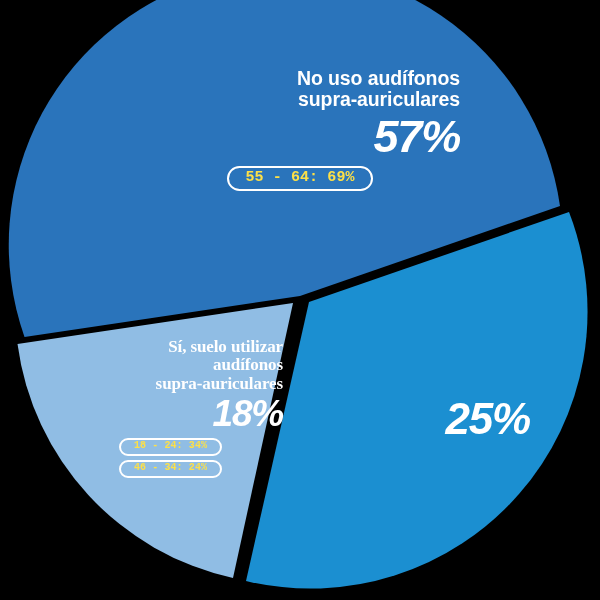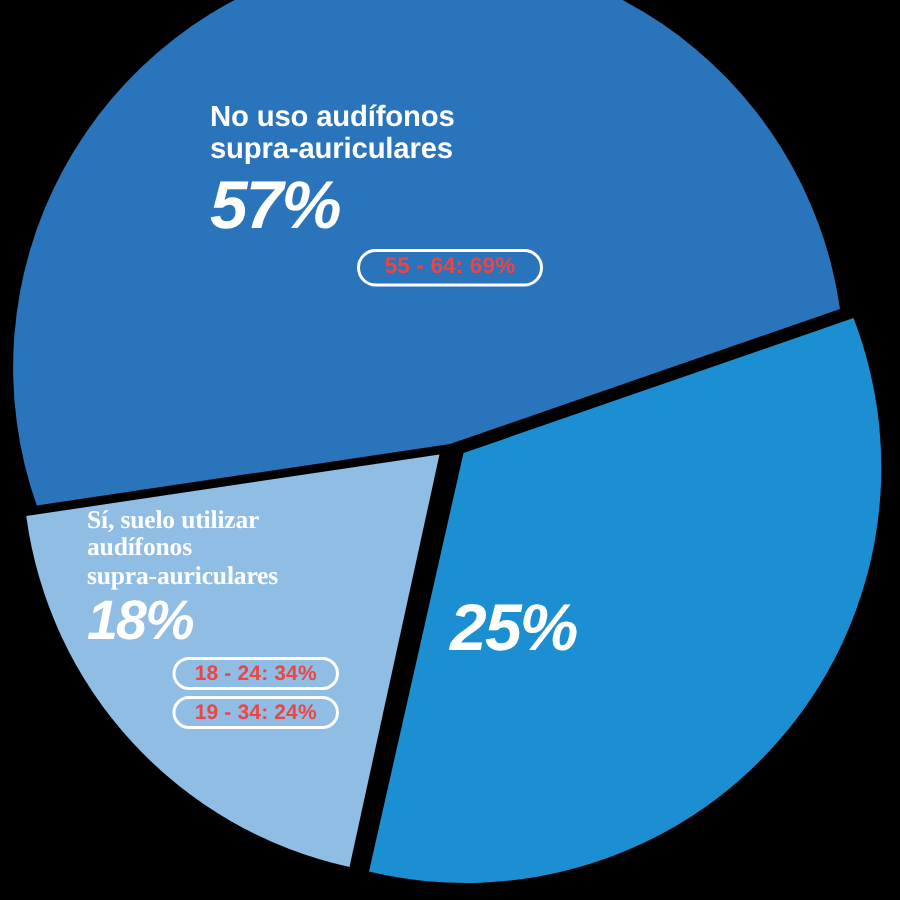--- a/index.html
+++ b/index.html
@@ -22,21 +22,21 @@
   svg.pie-svg {
     position: absolute;
     left: 0;
     top: 0;
     width: 600px;
     height: 600px;
     display: block;
   }
   .slice-label {
     position: absolute;
-    text-align: left;
+    text-align: right;
     color: #ffffff;
     line-height: 1.08;
     -webkit-font-smoothing: antialiased;
   }
   .slice-title {
     font-size: 19.5px;
     font-weight: bold;
     letter-spacing: -0.1px;
     white-space: pre-line;
     margin: 0;
@@ -52,42 +52,43 @@
   .pill-group {
     margin-top: 7px;
     display: flex;
     flex-direction: column;
     align-items: center;
     gap: 4px;
   }
   .pill {
     border: 2px solid #ffffff;
     border-radius: 999px;
-    color: #ef4444;
+    color: #fde047;
     font-size: 15px;
     font-weight: bold;
     padding: 2px 16px 3px 16px;
     display: inline-block;
     white-space: nowrap;
     letter-spacing: 0.1px;
+    font-family: Liberation Mono, monospace;
   }
   
   #label-no-uso {
     left: 140px;
     top: 68px;
     width: 320px;
   }
   #label-si-suelo {
     left: 58px;
     top: 338px;
     width: 225px;
   }
   #label-si-suelo .slice-title { font-size: 17px; font-family: Liberation Serif, serif; }
   #label-si-suelo .slice-pct { font-size: 37px; margin-top: 2px; }
-  #label-si-suelo .pill { font-size: 14px; padding: 1px 13px 2px 13px; border-width: 2px; }
+  #label-si-suelo .pill { font-size: 10px; padding: 1px 13px 2px 13px; border-width: 2px; }
   #label-si-suelo .pill-group { margin-top: 6px; gap: 4px; }
 
   #label-a-veces {
     left: 300px;
     top: 375px;
     width: 230px;
   }
   #label-a-veces .slice-title { font-size: 18.5px; }
   #label-a-veces .slice-pct { font-size: 44px; margin-top: 22px; }
 </style>
@@ -123,21 +124,21 @@
     </div>
   </div>
 
   <div class="slice-label" id="label-si-suelo">
     <p class="slice-title">Sí, suelo utilizar
 audífonos
 supra-auriculares</p>
     <p class="slice-pct">18%</p>
     <div class="pill-group">
       <span class="pill">18 - 24: 34%</span>
-      <span class="pill">19 - 34: 24%</span>
+      <span class="pill">46 - 34: 24%</span>
     </div>
   </div>
 
   <div class="slice-label" id="label-a-veces">
     <p class="slice-pct">25%</p>
   </div>
 
 </div>
 
 </body></html>

